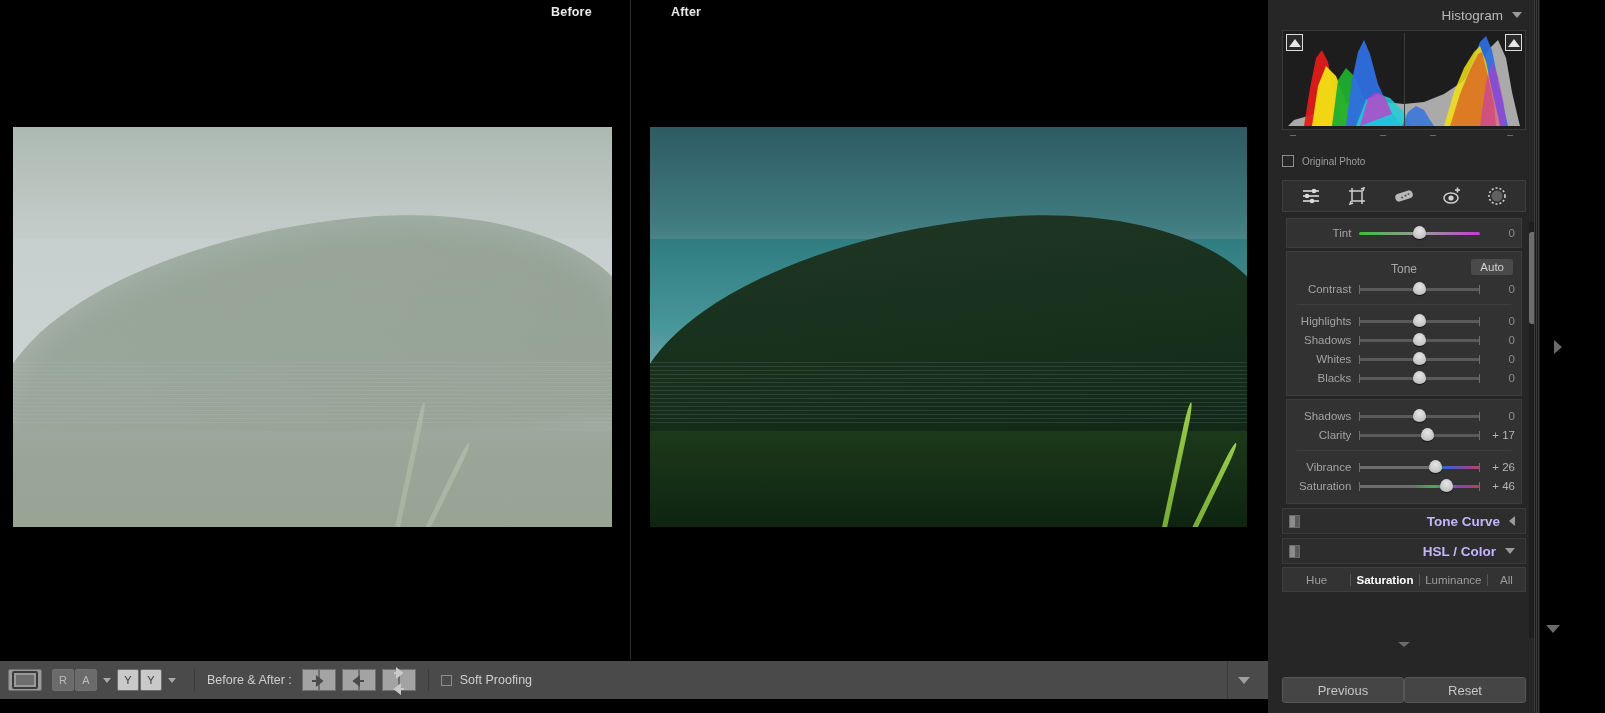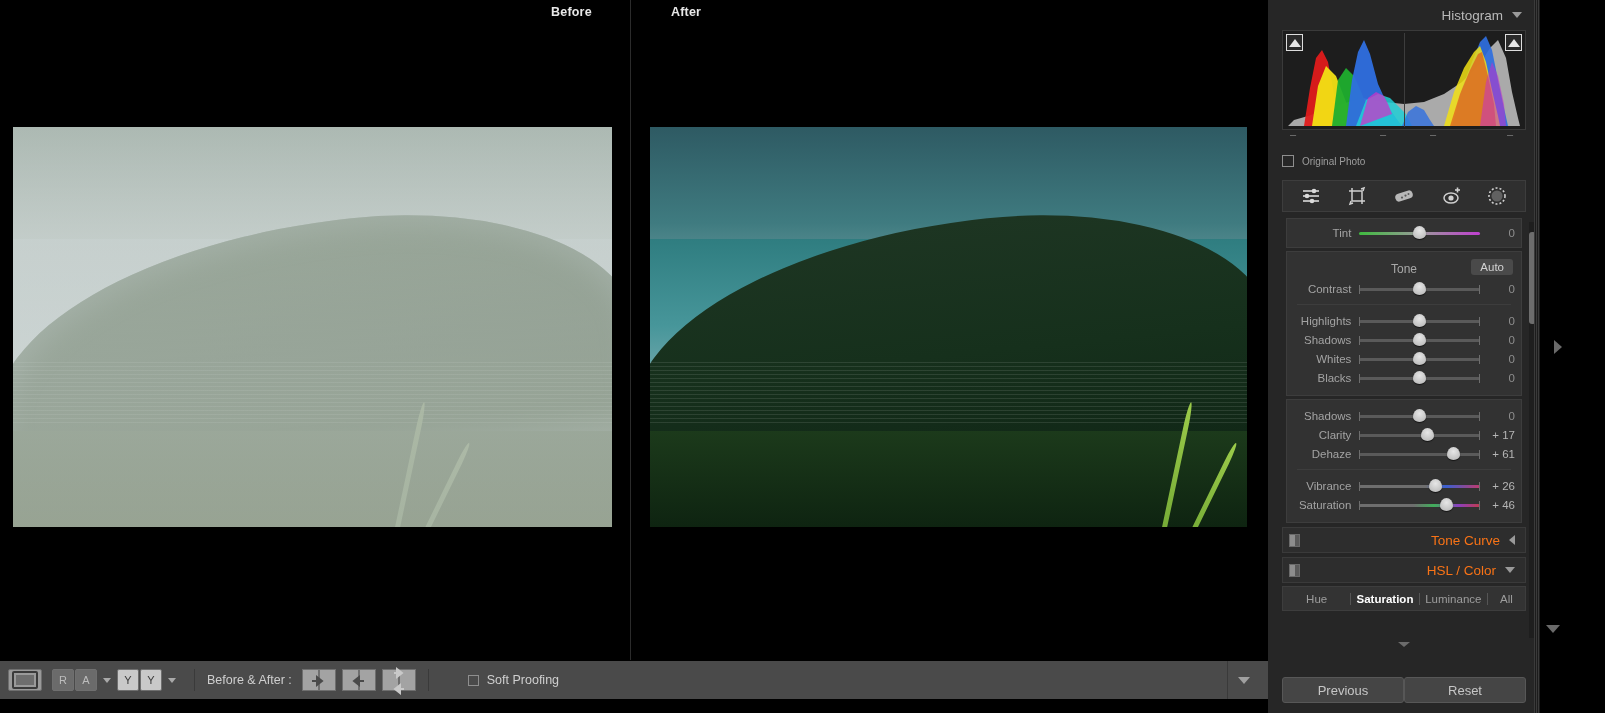--- a/index.html
+++ b/index.html
@@ -127,21 +127,21 @@
              background:radial-gradient(circle at 50% 35%, #e6e6e6, #b4b4b4);
              border-radius:50% 50% 50% 50% / 62% 62% 38% 38%; box-shadow:0 1px 1px rgba(0,0,0,.6); }
   .sl-val { width:42px; text-align:right; color:#b5b5b5; font-size:11.5px; padding-right:6px; }
   .sl-val.zero { color:#8e8e8e; }
   .sec-div { height:1px; background:#3d3d3d; margin:6px 10px; }
 
   .collapsed { margin:4px 14px 0; background:#2d2d2d; border:1px solid #3a3a3a; height:26px;
                display:flex; align-items:center; justify-content:flex-end; padding-right:10px; position:relative; }
   .collapsed .swatch { position:absolute; left:6px; top:6px; width:11px; height:13px;
                        background:linear-gradient(90deg,#8d8d8d 50%,#5a5a5a 50%); border:1px solid #6a6a6a; }
-  .collapsed .ttl { color:#f97316; font-size:13.5px; }
+  .collapsed .ttl { color:#c4b5fd; font-size:13.5px;font-weight:bold; }
   .collapsed .car-l { margin-left:9px; width:0;height:0;border-top:5px solid transparent;
                       border-bottom:5px solid transparent;border-right:6px solid #9a9a9a; }
   .collapsed .car-d { margin-left:9px; width:0;height:0;border-left:5px solid transparent;
                       border-right:5px solid transparent;border-top:6px solid #9a9a9a; }
   .hsl-tabs { margin:3px 14px 0; background:#333; border:1px solid #3d3d3d; height:25px;
               display:flex; align-items:center; }
   .hsl-tabs .tb { flex:1; text-align:center; color:#9d9d9d; font-size:11.5px; }
   .hsl-tabs .tb.active { color:#fff; font-weight:bold; }
   .hsl-tabs .vs { width:1px; height:12px; background:#555; }
 
@@ -266,21 +266,21 @@
           <span></span>
         <svg width="22" height="30" viewBox="0 0 22 30" style="position:absolute;left:6px;top:-4px;">
           <path d="M6 8 h7 M9 4 l5 4 l-5 4 z" stroke="#c9c9c9" fill="#c9c9c9" stroke-width="2"></path>
           <path d="M16 24 h-7 M12 20 l-5 4 l5 4 z" stroke="#c9c9c9" fill="#c9c9c9" stroke-width="2"></path>
         </svg>
       </div>
     </div>
 
     <div class="sep"></div>
 
-    <div style="display:flex; align-items:center; gap:8px;margin-left:27px;">
+    <div style="display:flex; align-items:center; gap:8px;">
       <span class="chk"></span>
       <span class="tb-label" style="margin:0;">Soft Proofing</span>
     </div>
 
     <div class="toolbar-spacer"></div>
     <div class="toolbar-vsep"></div>
     <div style="width:10px"></div>
     <div class="toolbar-caret"></div>
   </div>
 
@@ -489,30 +489,20 @@
             <span class="sl-label">Clarity</span>
             <span class="sl-track">
               <span class="rail"></span>
                 <span class="cap l"></span>
                 <span class="cap r"></span>
               <span class="sl-knob" style="left:56%;"></span>
             </span>
             <span class="sl-val">+ 17</span>
           </div>
 
-          <div class="slider-row">
-            <span class="sl-label">Dehaze</span>
-            <span class="sl-track">
-              <span class="rail"></span>
-                <span class="cap l"></span>
-                <span class="cap r"></span>
-              <span class="sl-knob" style="left:78%;"></span>
-            </span>
-            <span class="sl-val">+ 61</span>
-          </div>
 
           <div class="sec-div"></div>
 
           <div class="slider-row">
             <span class="sl-label">Vibrance</span>
             <span class="sl-track">
               <span class="rail grad-vib"></span>
                 <span class="cap l"></span>
                 <span class="cap r"></span>
               <span class="sl-knob" style="left:63%;"></span>

